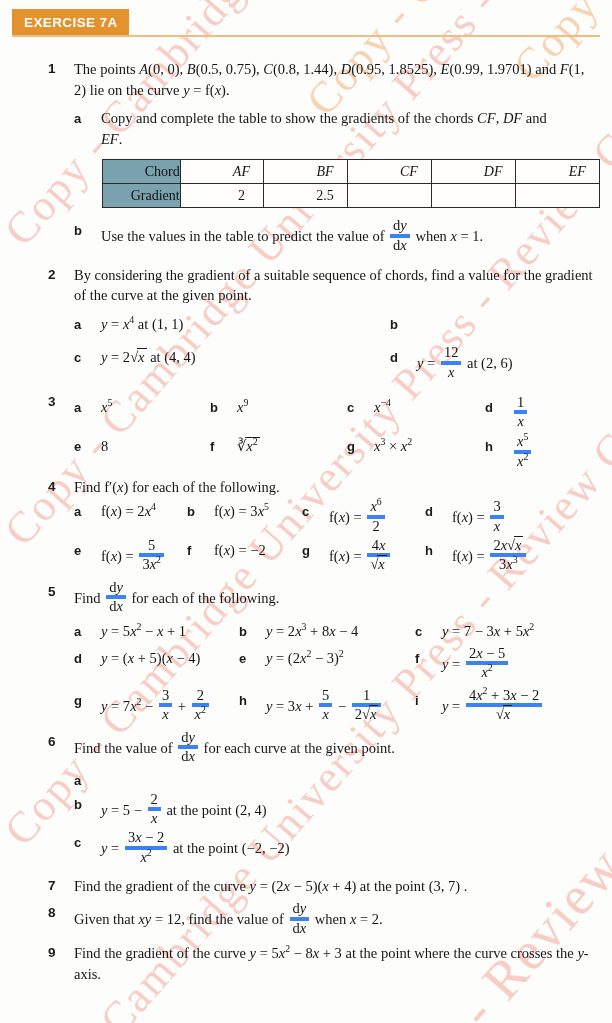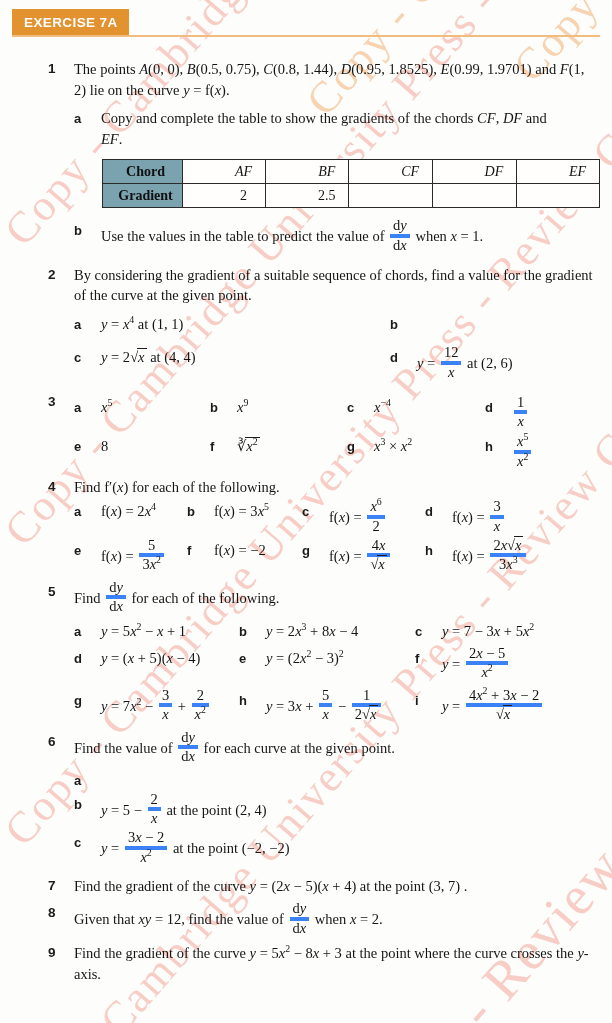--- a/index.html
+++ b/index.html
@@ -34,21 +34,21 @@
   .frac{display:inline-block;vertical-align:middle;text-align:center;line-height:1.05;
         margin:0 2px;transform:translateY(-2px);}
   .fn{display:block;padding:0 3px 0;border-bottom:4px solid #3b82f6;}
   .fd{display:block;padding:0 3px 0;}
   .sq{white-space:nowrap;}
   .sq .r{border-top:1.2px solid #1c1c1c;padding:0 2px 0 1px;margin-left:-1px;}
   
   table.grad{border-collapse:collapse;margin:10px 0 0 28px;
              font-size:14px;background:#fffefd;}
   table.grad td,table.grad th{border:1.2px solid #2a2a2a;height:21px;padding-left:40px;}
-  table.grad th{width:94px;text-align:center;padding:0 0 0 6px;font-weight:700;
+  table.grad th{width:94px;text-align:right;padding:0 0 0 6px;font-weight:400;
                 font-family:"Liberation Serif",serif;color:#101010;}
   table.grad td{width:68px;text-align:center;}
   td.it{font-style:italic;}
 </style>
 </head>
 <body>
 
 <div id="page">
   <div id="wm-layer">
       <div class="wm" style="left: -6px; top: 222px; font-size: 44px; color: rgba(242, 158, 143, 0.5); transform: rotate(-49deg);">Copy - Cambridge University Press - Review Copy</div>

